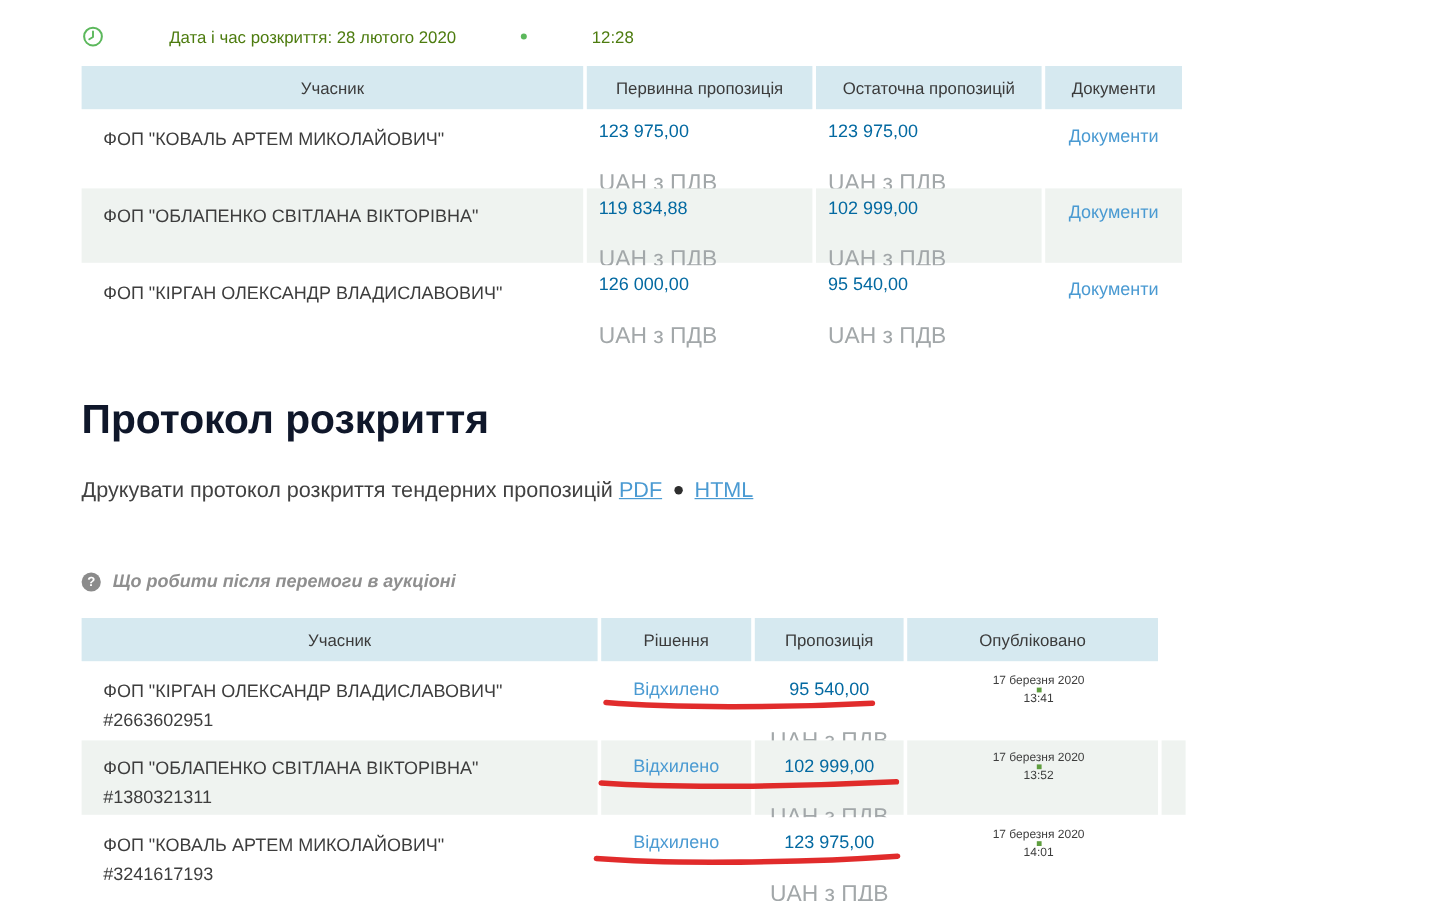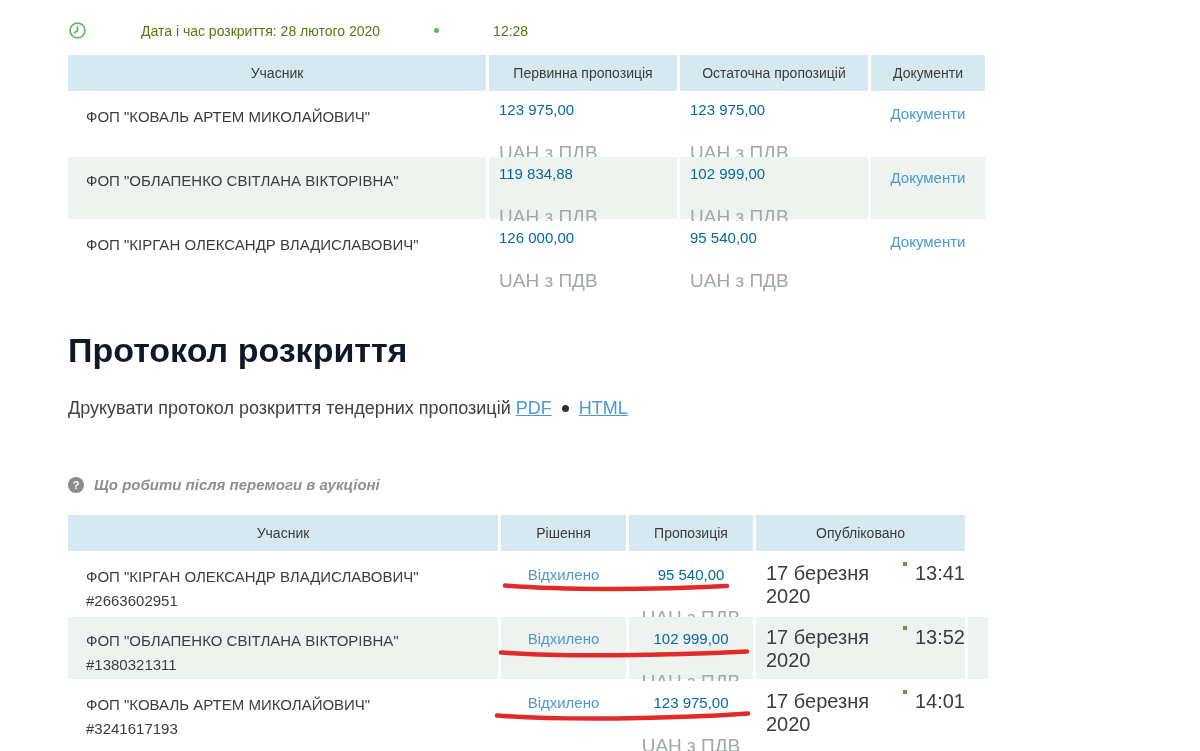--- a/index.html
+++ b/index.html
@@ -23,21 +23,21 @@
       font-size:14px;color:#3b3b3b;}
   .th.empty{background:transparent;}
   .td{font-size:15px;background:#fff;}
   .alt{background:#eff3f0;}
   .td-name{padding:14px 10px 0 18px;line-height:20px;}
   .td-name2{padding:12px 10px 0 18px;line-height:24px;}
   .td-price{padding:8px 0 0 10px;}
   .td-docs{padding-top:12px;text-align:center;}
   .td-dec{padding-top:13px;text-align:center;}
   .td-amt{padding-top:13px;text-align:center;}
-  .td-pub{padding:9px 0 0 10px;font-size:20px;display:flex;align-items:flex-start;background-clip:padding-box;}
+  .td-pub{padding:9px 0 0 10px;font-size:10px;display:flex;align-items:center;background-clip:padding-box;flex-direction:column;}
   .amount{font-size:15px;color:#0369a1;}
   .cur{font-size:19px;color:#a2a7a9;margin-top:24px;}
   .pub-sq{width:4px;height:4px;background:#5f9e3f;margin:0 8px;flex:0 0 auto;}
   .link{color:#4a9ad2;cursor:pointer;text-decoration:none;}
 
   
   .title{left:68px;top:329px;font-size:34px;line-height:42px;color:#0f172a;font-weight:700;}
   .print-line{left:68px;top:398px;font-size:18px;color:#414141;}
   .print-line .link{font-size:18px;text-decoration:underline;}
   .bullet{display:inline-block;width:7px;height:7px;border-radius:50%;background:#2e2e2e;margin:0 5px;vertical-align:2px;}

